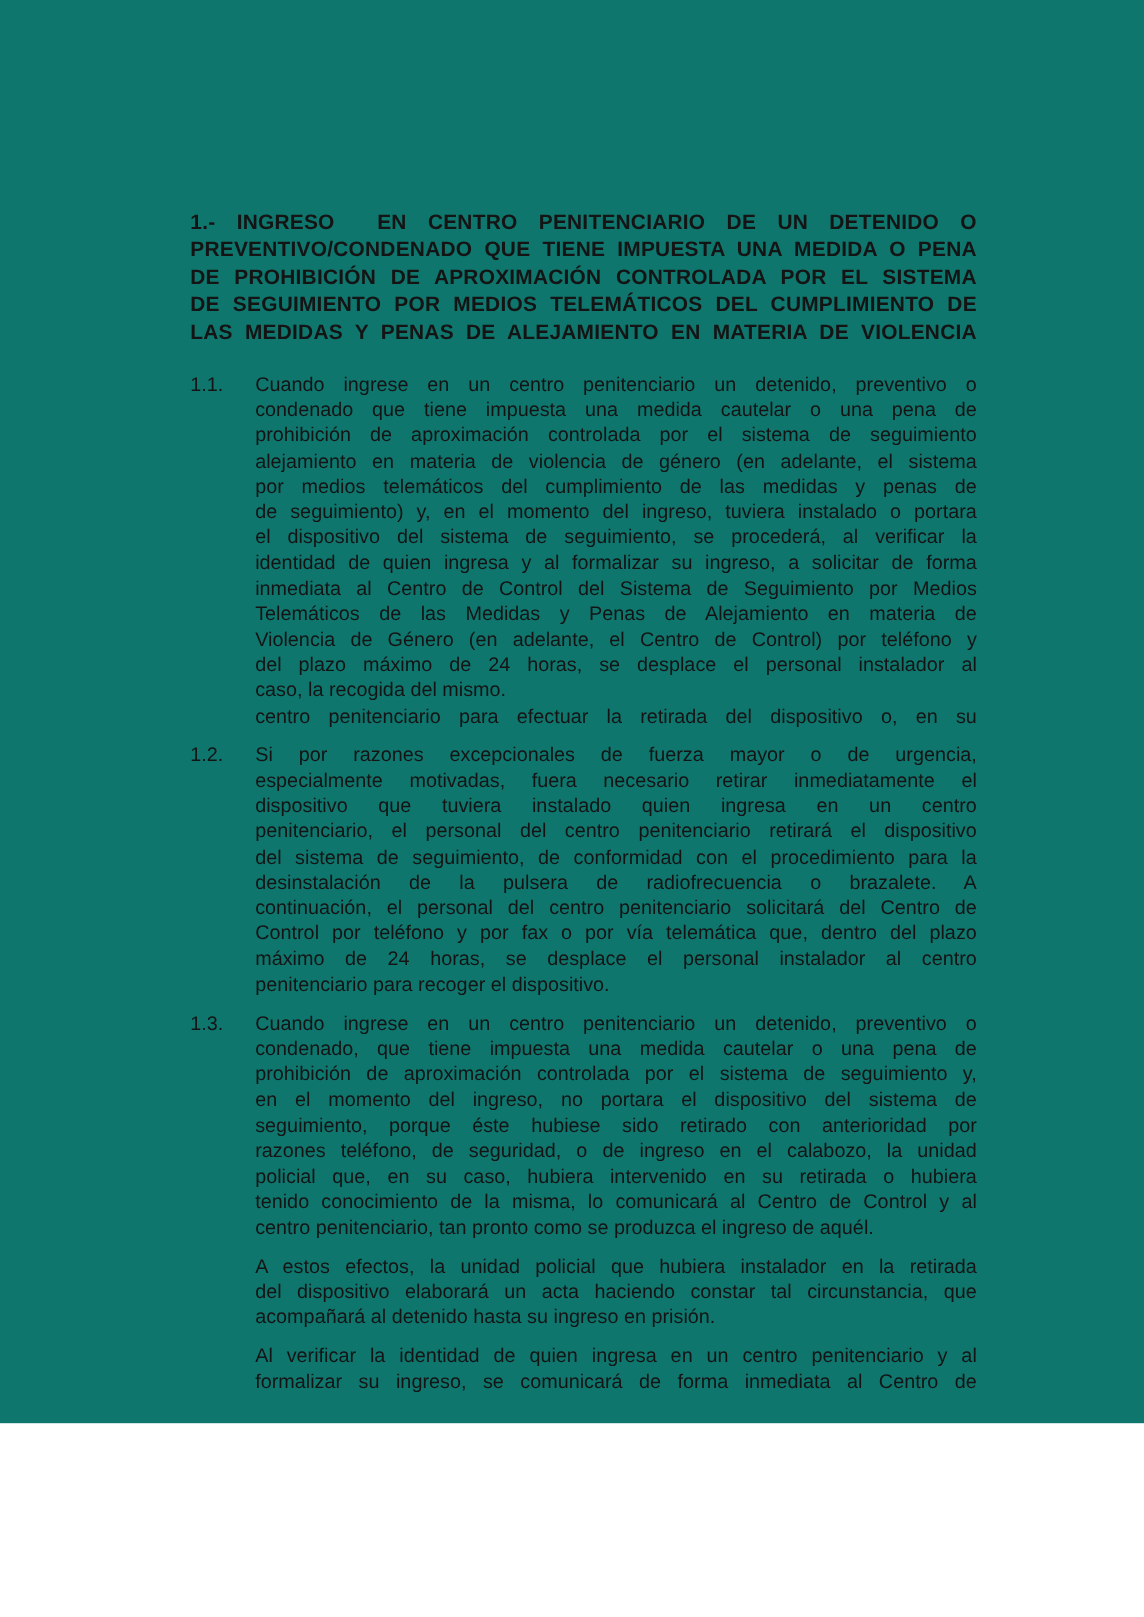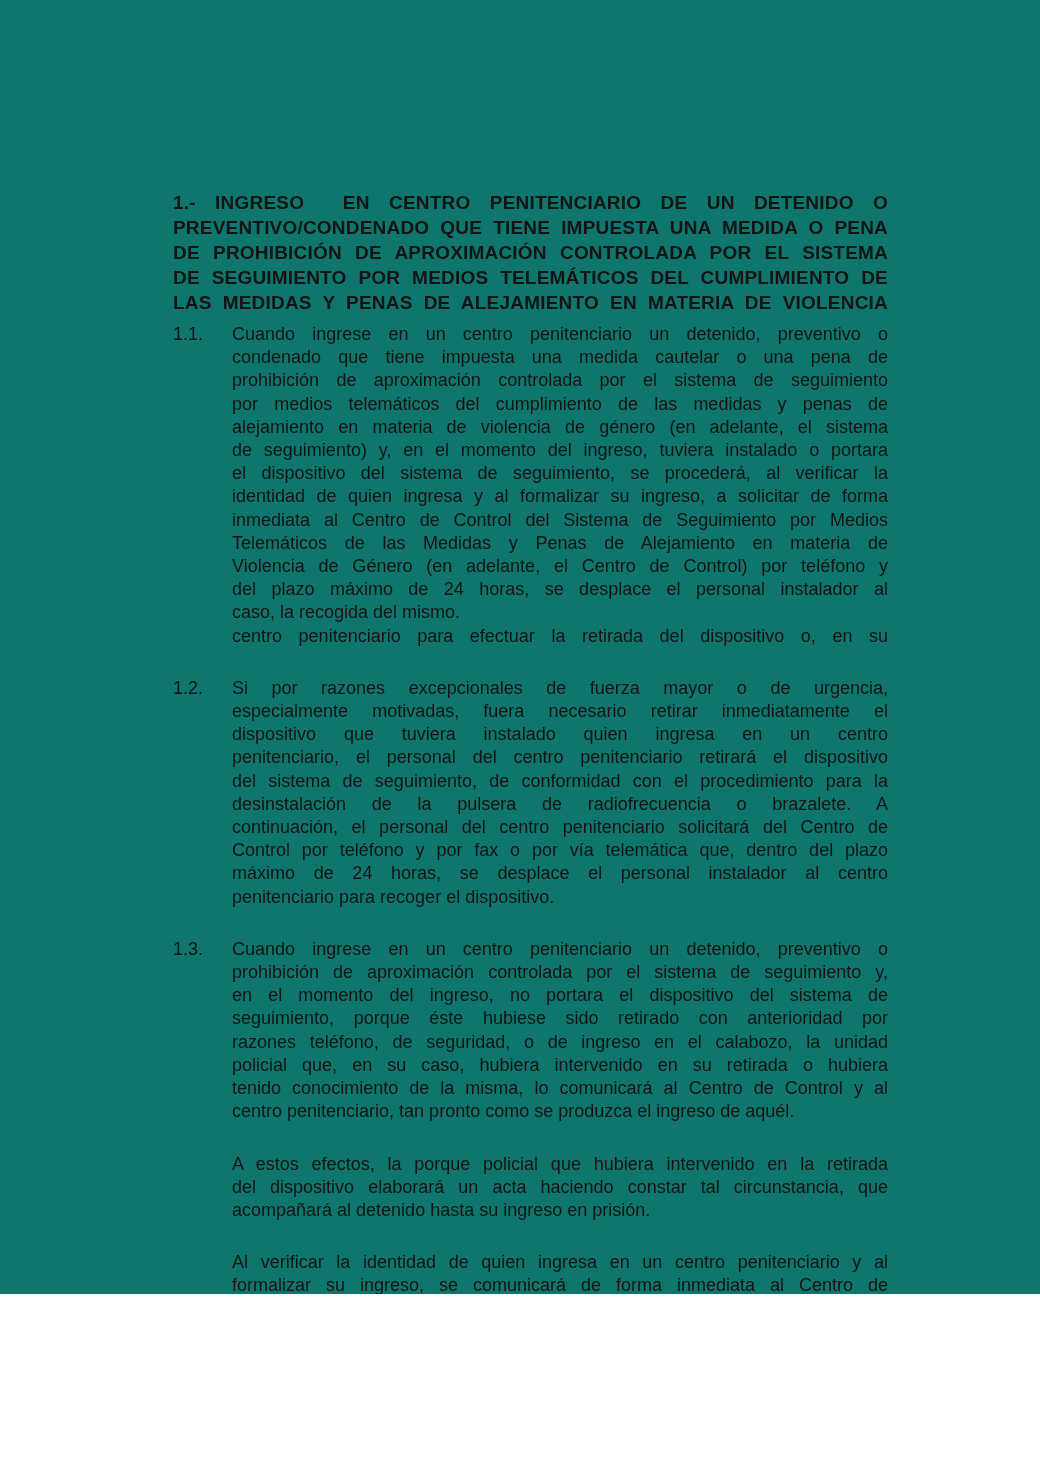--- a/index.html
+++ b/index.html
@@ -27,22 +27,22 @@
     font-size: 19px;
     line-height: 25px;
     letter-spacing: 0.2px;
   }
   .sec {
     position: relative;
     padding-left: 59px;
     font-size: 18px;
     line-height: 23.2px;
   }
-  .sec-first { margin-top: 8px; }
-  .sec-next  { margin-top: 29px; }
+  .sec-first { margin-top: 23px; }
+  .sec-next  { margin-top: 12px; }
   .num {
     position: absolute;
     left: 0;
     top: 0;
     line-height: 23.2px;
   }
   .ln {
     text-align: justify;
     text-align-last: justify;
     white-space: pre-wrap;
@@ -73,22 +73,22 @@
         <div class="ln">DE SEGUIMIENTO POR MEDIOS TELEMÁTICOS DEL CUMPLIMIENTO DE</div>
         <div class="ln">LAS MEDIDAS Y PENAS DE ALEJAMIENTO EN MATERIA DE VIOLENCIA</div>
       </div>
 
     <div class="sec sec-first">
       <span class="num">1.1.</span>
       <div class="body">
           <div class="ln">Cuando ingrese en un centro penitenciario un detenido, preventivo o</div>
           <div class="ln">condenado que tiene impuesta una medida cautelar o una pena de</div>
           <div class="ln">prohibición de aproximación controlada por el sistema de seguimiento</div>
+          <div class="ln">alejamiento en materia de violencia de género (en adelante, el sistema</div>
           <div class="ln">por medios telemáticos del cumplimiento de las medidas y penas de</div>
-          <div class="ln">alejamiento en materia de violencia de género (en adelante, el sistema</div>
           <div class="ln">de seguimiento) y, en el momento del ingreso, tuviera instalado o portara</div>
           <div class="ln">el dispositivo del sistema de seguimiento, se procederá, al verificar la</div>
           <div class="ln">identidad de quien ingresa y al formalizar su ingreso, a solicitar de forma</div>
           <div class="ln">inmediata al Centro de Control del Sistema de Seguimiento por Medios</div>
           <div class="ln">Telemáticos de las Medidas y Penas de Alejamiento en materia de</div>
           <div class="ln">Violencia de Género (en adelante, el Centro de Control) por teléfono y</div>
           <div class="ln">del plazo máximo de 24 horas, se desplace el personal instalador al</div>
           <div class="ln final">caso, la recogida del mismo.</div>
           <div class="ln">centro penitenciario para efectuar la retirada del dispositivo o, en su</div>
         </div>
@@ -107,34 +107,35 @@
           <div class="ln">Control por teléfono y por fax o por vía telemática que, dentro del plazo</div>
           <div class="ln">máximo de 24 horas, se desplace el personal instalador al centro</div>
           <div class="ln final">penitenciario para recoger el dispositivo.</div>
         </div>
     </div>
 
     <div class="sec sec-next">
       <span class="num">1.3.</span>
       <div class="body">
           <div class="ln">Cuando ingrese en un centro penitenciario un detenido, preventivo o</div>
+          <div class="ln">condenado, que tiene impuesta una medida cautelar o una pena de</div>
           <div class="ln">prohibición de aproximación controlada por el sistema de seguimiento y,</div>
           <div class="ln">en el momento del ingreso, no portara el dispositivo del sistema de</div>
           <div class="ln">seguimiento, porque éste hubiese sido retirado con anterioridad por</div>
           <div class="ln">razones teléfono, de seguridad, o de ingreso en el calabozo, la unidad</div>
           <div class="ln">policial que, en su caso, hubiera intervenido en su retirada o hubiera</div>
           <div class="ln">tenido conocimiento de la misma, lo comunicará al Centro de Control y al</div>
           <div class="ln final">centro penitenciario, tan pronto como se produzca el ingreso de aquél.</div>
         </div>
     </div>
 
     <div class="sec sec-next">
       <span class="num"></span>
       <div class="body">
-          <div class="ln">A estos efectos, la porque policial que hubiera intervenido en la retirada</div>
+          <div class="ln">A estos efectos, la unidad policial que hubiera instalador en la retirada</div>
           <div class="ln">del dispositivo elaborará un acta haciendo constar tal circunstancia, que</div>
           <div class="ln final">acompañará al detenido hasta su ingreso en prisión.</div>
         </div>
     </div>
 
     <div class="sec sec-next">
       <span class="num"></span>
       <div class="body">
           <div class="ln">Al verificar la identidad de quien ingresa en un centro penitenciario y al</div>
           <div class="ln">formalizar su ingreso, se comunicará de forma inmediata al Centro de</div>

